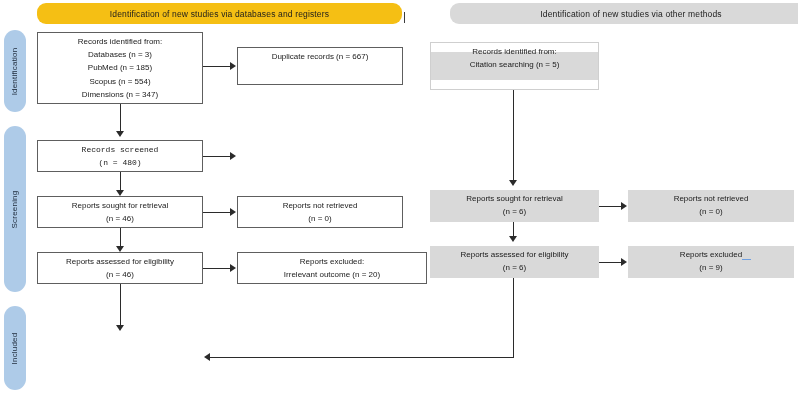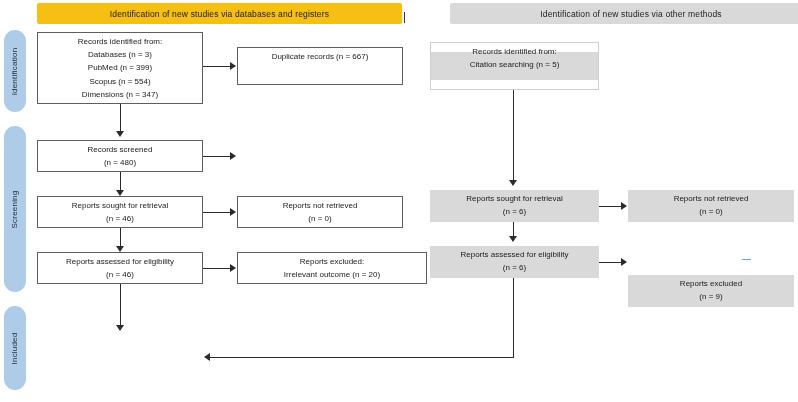--- a/index.html
+++ b/index.html
@@ -15,21 +15,21 @@
     background:#ffffff;
     overflow:hidden;
   }
 
   
   .banner{
     position:absolute;
     display:flex;
     align-items:center;
     justify-content:center;
-    border-radius:2px;
+    border-radius:9px;
     font-size:8.5px;
     letter-spacing:.15px;
     color:#1c1c1c;
     text-align:center;
     white-space:nowrap;
   }
   .banner-left{
     left:37px; top:3px; width:365px; height:21px;
     background:#f5bf14;
   }
@@ -148,41 +148,41 @@
   <div class="stage stage-screening">
     <span>Screening</span>
   </div>
   <div class="stage stage-included">
     <span>Included</span>
   </div>
 
   <div class="box box-outline" style="left:37px;top:32px;width:166px;height:72px;">
     <span class="line">Records identified from:</span>
     <span class="line">Databases (n = 3)</span>
-    <span class="line">PubMed (n = 399)</span>
+    <span class="line">PubMed (n = 185)</span>
     <span class="line">Scopus (n = 554)</span>
     <span class="line">Dimensions (n = 347)</span>
   </div>
 
   <div class="box box-outline" style="left:237px;top:47px;width:166px;height:38px;">
     <span class="line">Duplicate records (n = 667)</span>
   </div>
 
   <div class="hline" style="left:203px;top:66px;width:28px;"></div>
   <div class="arrow-right" style="left:230px;top:62px;"></div>
 
   <div class="box box-grey-framed" style="left:430px;top:42px;width:169px;height:48px;">
     <span class="line">Records identified from:</span>
     <span class="line">Citation searching (n = 5)</span>
   </div>
 
   <div class="vline" style="left:120px;top:104px;width:1px;height:30px;"></div>
   <div class="arrow-down" style="left:116px;top:131px;"></div>
 
-  <div class="box box-outline" style="left:37px;top:140px;width:166px;height:32px;">
+  <div class="box box-outline" style="left:37px;top:140px;width:166px;height:32px;font-family:Liberation Mono, monospace;">
     <span class="line">Records screened</span>
     <span class="line">(n = 480)</span>
   </div>
 
 
   <div class="hline" style="left:203px;top:156px;width:28px;"></div>
   <div class="arrow-right" style="left:230px;top:152px;"></div>
 
   <div class="vline" style="left:120px;top:172px;width:1px;height:22px;"></div>
   <div class="arrow-down" style="left:116px;top:190px;"></div>
@@ -230,21 +230,21 @@
   </div>
 
   <div class="hline" style="left:203px;top:268px;width:28px;"></div>
   <div class="arrow-right" style="left:230px;top:264px;"></div>
 
   <div class="box box-grey" style="left:430px;top:246px;width:169px;height:32px;">
     <span class="line">Reports assessed for eligibility</span>
     <span class="line">(n = 6)</span>
   </div>
 
-  <div class="box box-grey" style="left:628px;top:246px;width:166px;height:32px;margin-top:29px;">
+  <div class="box box-grey" style="left:628px;top:246px;width:166px;height:32px;">
     <span class="line">Reports excluded</span>
     <span class="line">(n = 9)</span>
   </div>
   <div class="blue-dash" style="left:742px;top:259px;"></div>
 
   <div class="hline" style="left:599px;top:262px;width:24px;"></div>
   <div class="arrow-right" style="left:621px;top:258px;"></div>
 
   <div class="vline" style="left:513px;top:222px;width:1px;height:16px;"></div>
   <div class="arrow-down" style="left:509px;top:236px;"></div>

